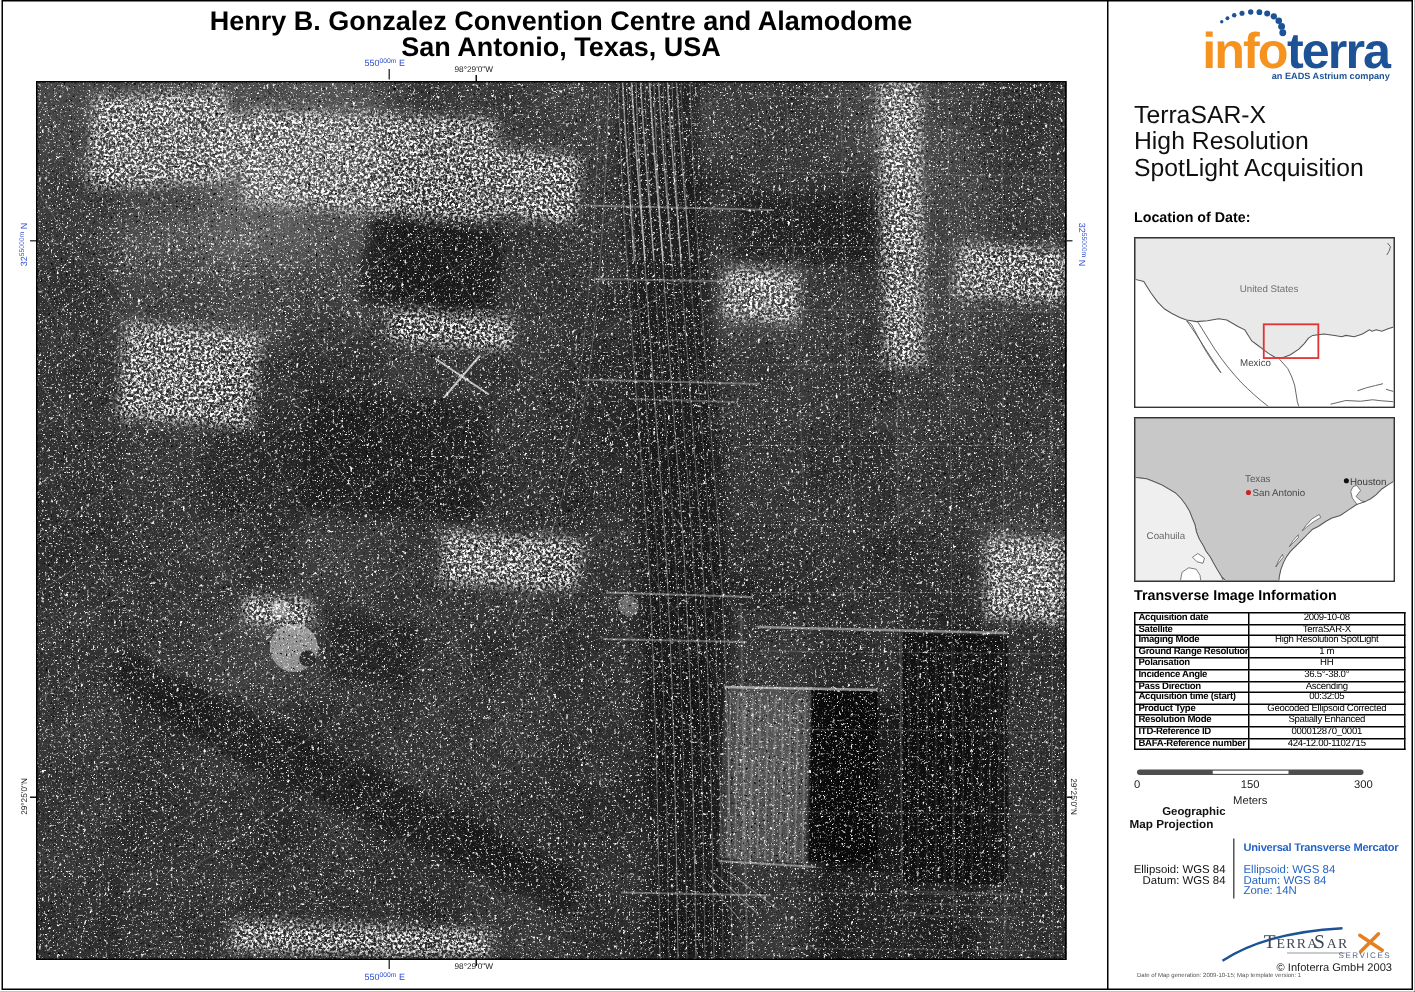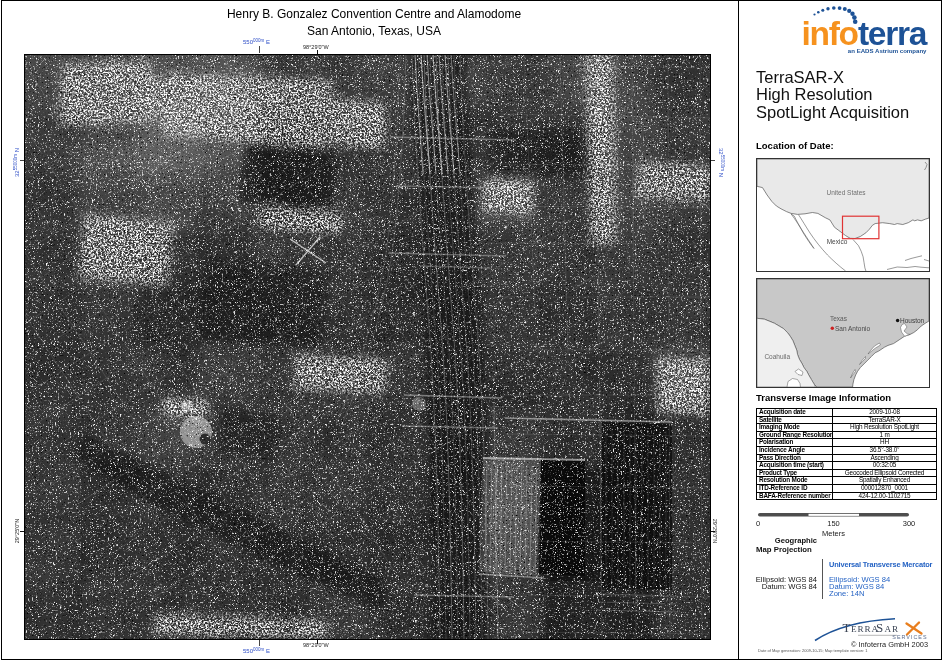--- a/index.html
+++ b/index.html
@@ -5,21 +5,21 @@
 body{font-family:"Liberation Sans",sans-serif;position:relative}
 .abs{position:absolute}
 .blue{color:#3050c8}
 </style></head>
 <body>
 
 <div class="abs" style="left:1px;top:0;width:939px;height:658px;border:1px solid #000"></div>
 
 <div class="abs" style="left:738px;top:0;width:1px;height:660px;background:#000"></div>
 
-<div class="abs" style="left:0;top:6px;width:748px;text-align:center;font-weight:normal;font-size:12px;color:#000;line-height:16.5px">Henry B. Gonzalez Convention Centre and Alamodome<br>San Antonio, Texas, USA</div>
+<div class="abs" style="left:0;top:6px;width:748px;text-align:center;font-weight:bold;font-size:18px;color:#000;line-height:16.5px">Henry B. Gonzalez Convention Centre and Alamodome<br>San Antonio, Texas, USA</div>
 
 <div class="abs blue" style="left:243px;top:38px;font-size:6px">550<span style="font-size:4.5px;vertical-align:2px">000m</span> E</div>
 
 <div class="abs" style="left:303px;top:44px;font-size:5.5px;color:#222">98°29'0"W</div>
 
 <div class="abs" style="left:259px;top:46px;width:1px;height:7px;background:#444"></div>
 <div class="abs" style="left:317px;top:50px;width:1px;height:4px;background:#111"></div>
 
 <div class="abs" style="left:303px;top:642px;font-size:5.5px;color:#222">98°29'0"W</div>
 
@@ -474,21 +474,21 @@
 
 <svg class="abs" style="left:756px;top:510px" width="180" height="30" viewBox="0 0 180 30">
 <rect x="2" y="3" width="151" height="3.6" rx="1.8" fill="#4e4e4e"></rect>
 <rect x="52.5" y="3.8" width="50.5" height="2.1" fill="#ffffff"></rect>
 <text x="2" y="15.5" text-anchor="middle" font-size="7.5" fill="#222">0</text>
 <text x="77.5" y="15.5" text-anchor="middle" font-size="7.5" fill="#222">150</text>
 <text x="153" y="15.5" text-anchor="middle" font-size="7.5" fill="#222">300</text>
 <text x="77.5" y="26" text-anchor="middle" font-size="7.5" fill="#222">Meters</text>
 </svg>
 
-<div class="abs" style="left:756px;top:545px;width:138px;text-align:left;font-size:7.8px;font-weight:bold;color:#111">Map Projection</div>
+<div class="abs" style="left:712px;top:545px;width:138px;text-align:center;font-size:7.8px;font-weight:bold;color:#111">Map Projection</div>
 
 <div class="abs" style="left:730px;top:536px;width:87px;text-align:right;font-size:7.6px;font-weight:bold;color:#111">Geographic</div>
 <div class="abs" style="left:730px;top:575.5px;width:87px;text-align:right;font-size:7.6px;line-height:7.2px;color:#111">Ellipsoid: WGS 84<br>Datum: WGS 84</div>
 
 <div class="abs" style="left:822px;top:559px;width:1px;height:40px;background:#555"></div>
 
 <div class="abs" style="left:829px;top:560px;font-size:7.4px;font-weight:bold;letter-spacing:-0.15px;color:#2563c4;white-space:nowrap">Universal Transverse Mercator</div>
 <div class="abs" style="left:829px;top:575.5px;font-size:7.6px;line-height:7.2px;color:#2563c4">Ellipsoid: WGS 84<br>Datum: WGS 84<br>Zone: 14N</div>
 
 <svg class="abs" style="left:800px;top:610px" width="140" height="45" viewBox="0 0 140 45">

